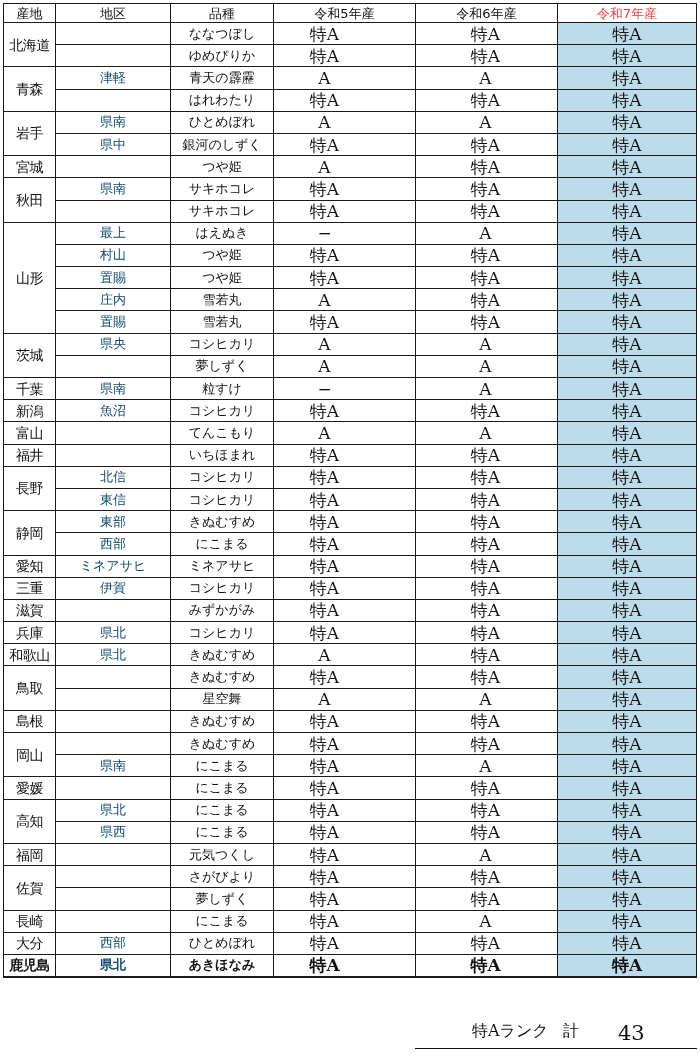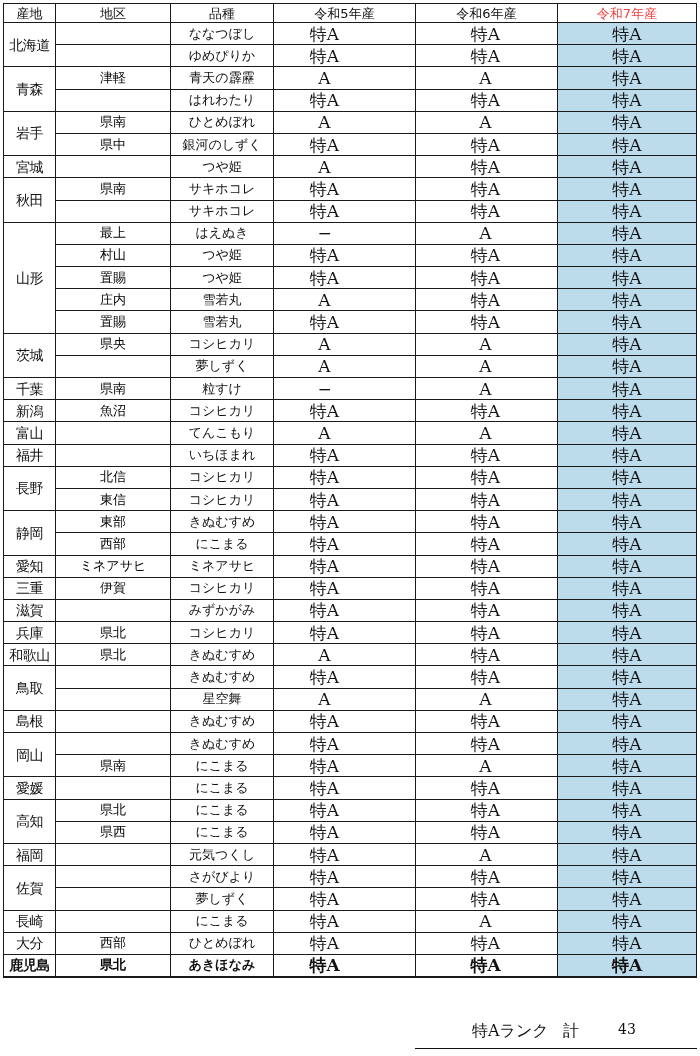--- a/index.html
+++ b/index.html
@@ -15,33 +15,33 @@
   table.rank col.c-y7   { width: 139px; }
   table.rank th, table.rank td {
     border: 1.4px solid #1a1a1a; height: 21.2px; padding: 0; text-align: center;
     vertical-align: middle; line-height: 20px; white-space: nowrap; overflow: hidden;
   }
   table.rank th { font-family: "DejaVu Sans", "Liberation Sans", sans-serif; font-weight: normal; font-size: 13px; height: 18px; line-height: 17px; }
   table.rank th.y7 { color: #ef4444; }
   td.pref { font-family: "DejaVu Sans", "Liberation Sans", sans-serif; font-size: 14px; border-right: 4px solid #6d6d6d; letter-spacing: -0.5px; }
   th.pref { border-right: 4px solid #6d6d6d; }
   td.area, td.var { font-family: "DejaVu Sans", "Liberation Sans", sans-serif; font-size: 13px; }
-  td.area { color: #000000; }
+  td.area { color: #0c4a6e; }
   td.rk { font-size: 17px; }
   td.rk span.r5 { position: relative; left: -20px; }
   td.rk span.r6 { position: relative; left: -1px; }
   td.y7, th.y7 { background: #bcdbeb; border-left: 3px solid #555; }
   th.y7 { background: #ffffff; }
   table.rank tr:last-child td { border-bottom: 2.5px solid #1a1a1a; font-weight: bold; }
   .footer { position: absolute; left: 415px; top: 1016px; width: 282px; height: 32px;
             border-bottom: 1.6px solid #111; }
   .footer .label { position: absolute; left: 57px; top: 5px; font-size: 16px; }
   .footer .sep { position: absolute; left: 148px; top: 5px; font-size: 16px;
                  font-family: "DejaVu Sans", "Liberation Sans", sans-serif; }
-  .footer .total { position: absolute; left: 203px; top: 5px; font-size: 14px; }
+  .footer .total { position: absolute; left: 203px; top: 5px; font-size: 21px; }
 </style>
 </head>
 <body>
 
 <div class="sheet">
   <table class="rank">
     <colgroup>
       <col class="c-pref">
         <col class="c-area">
         <col class="c-var">

